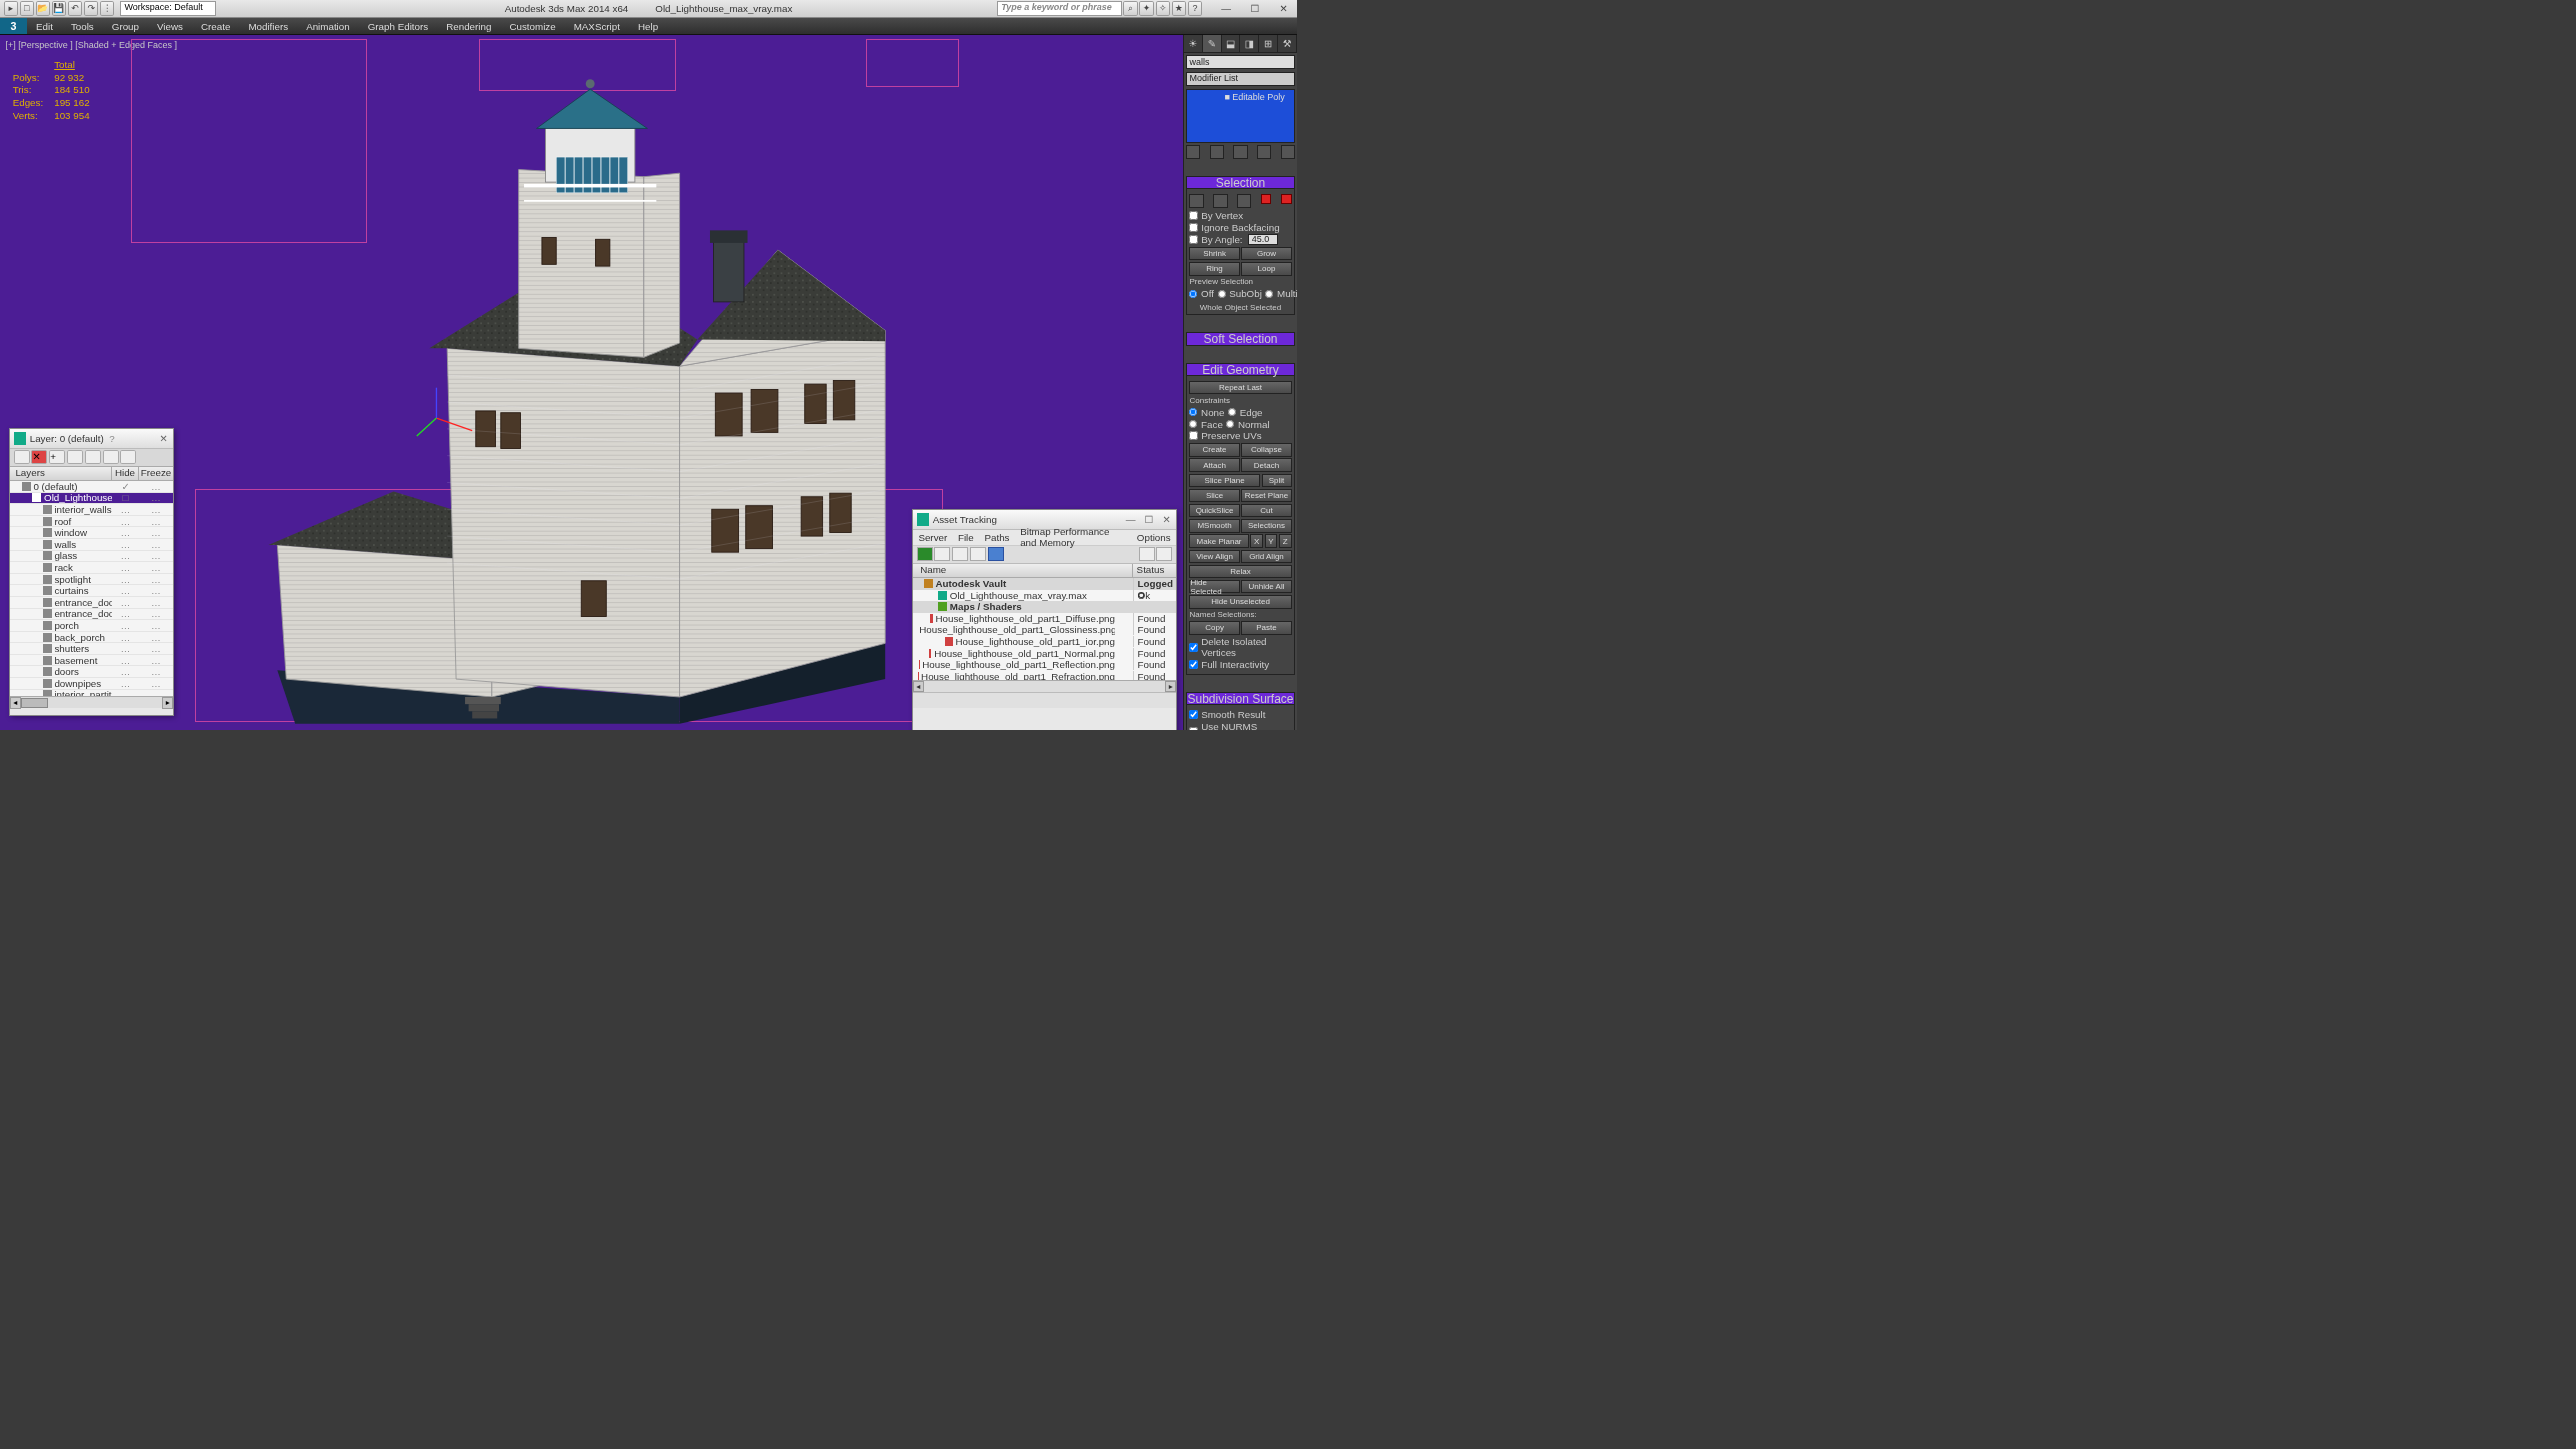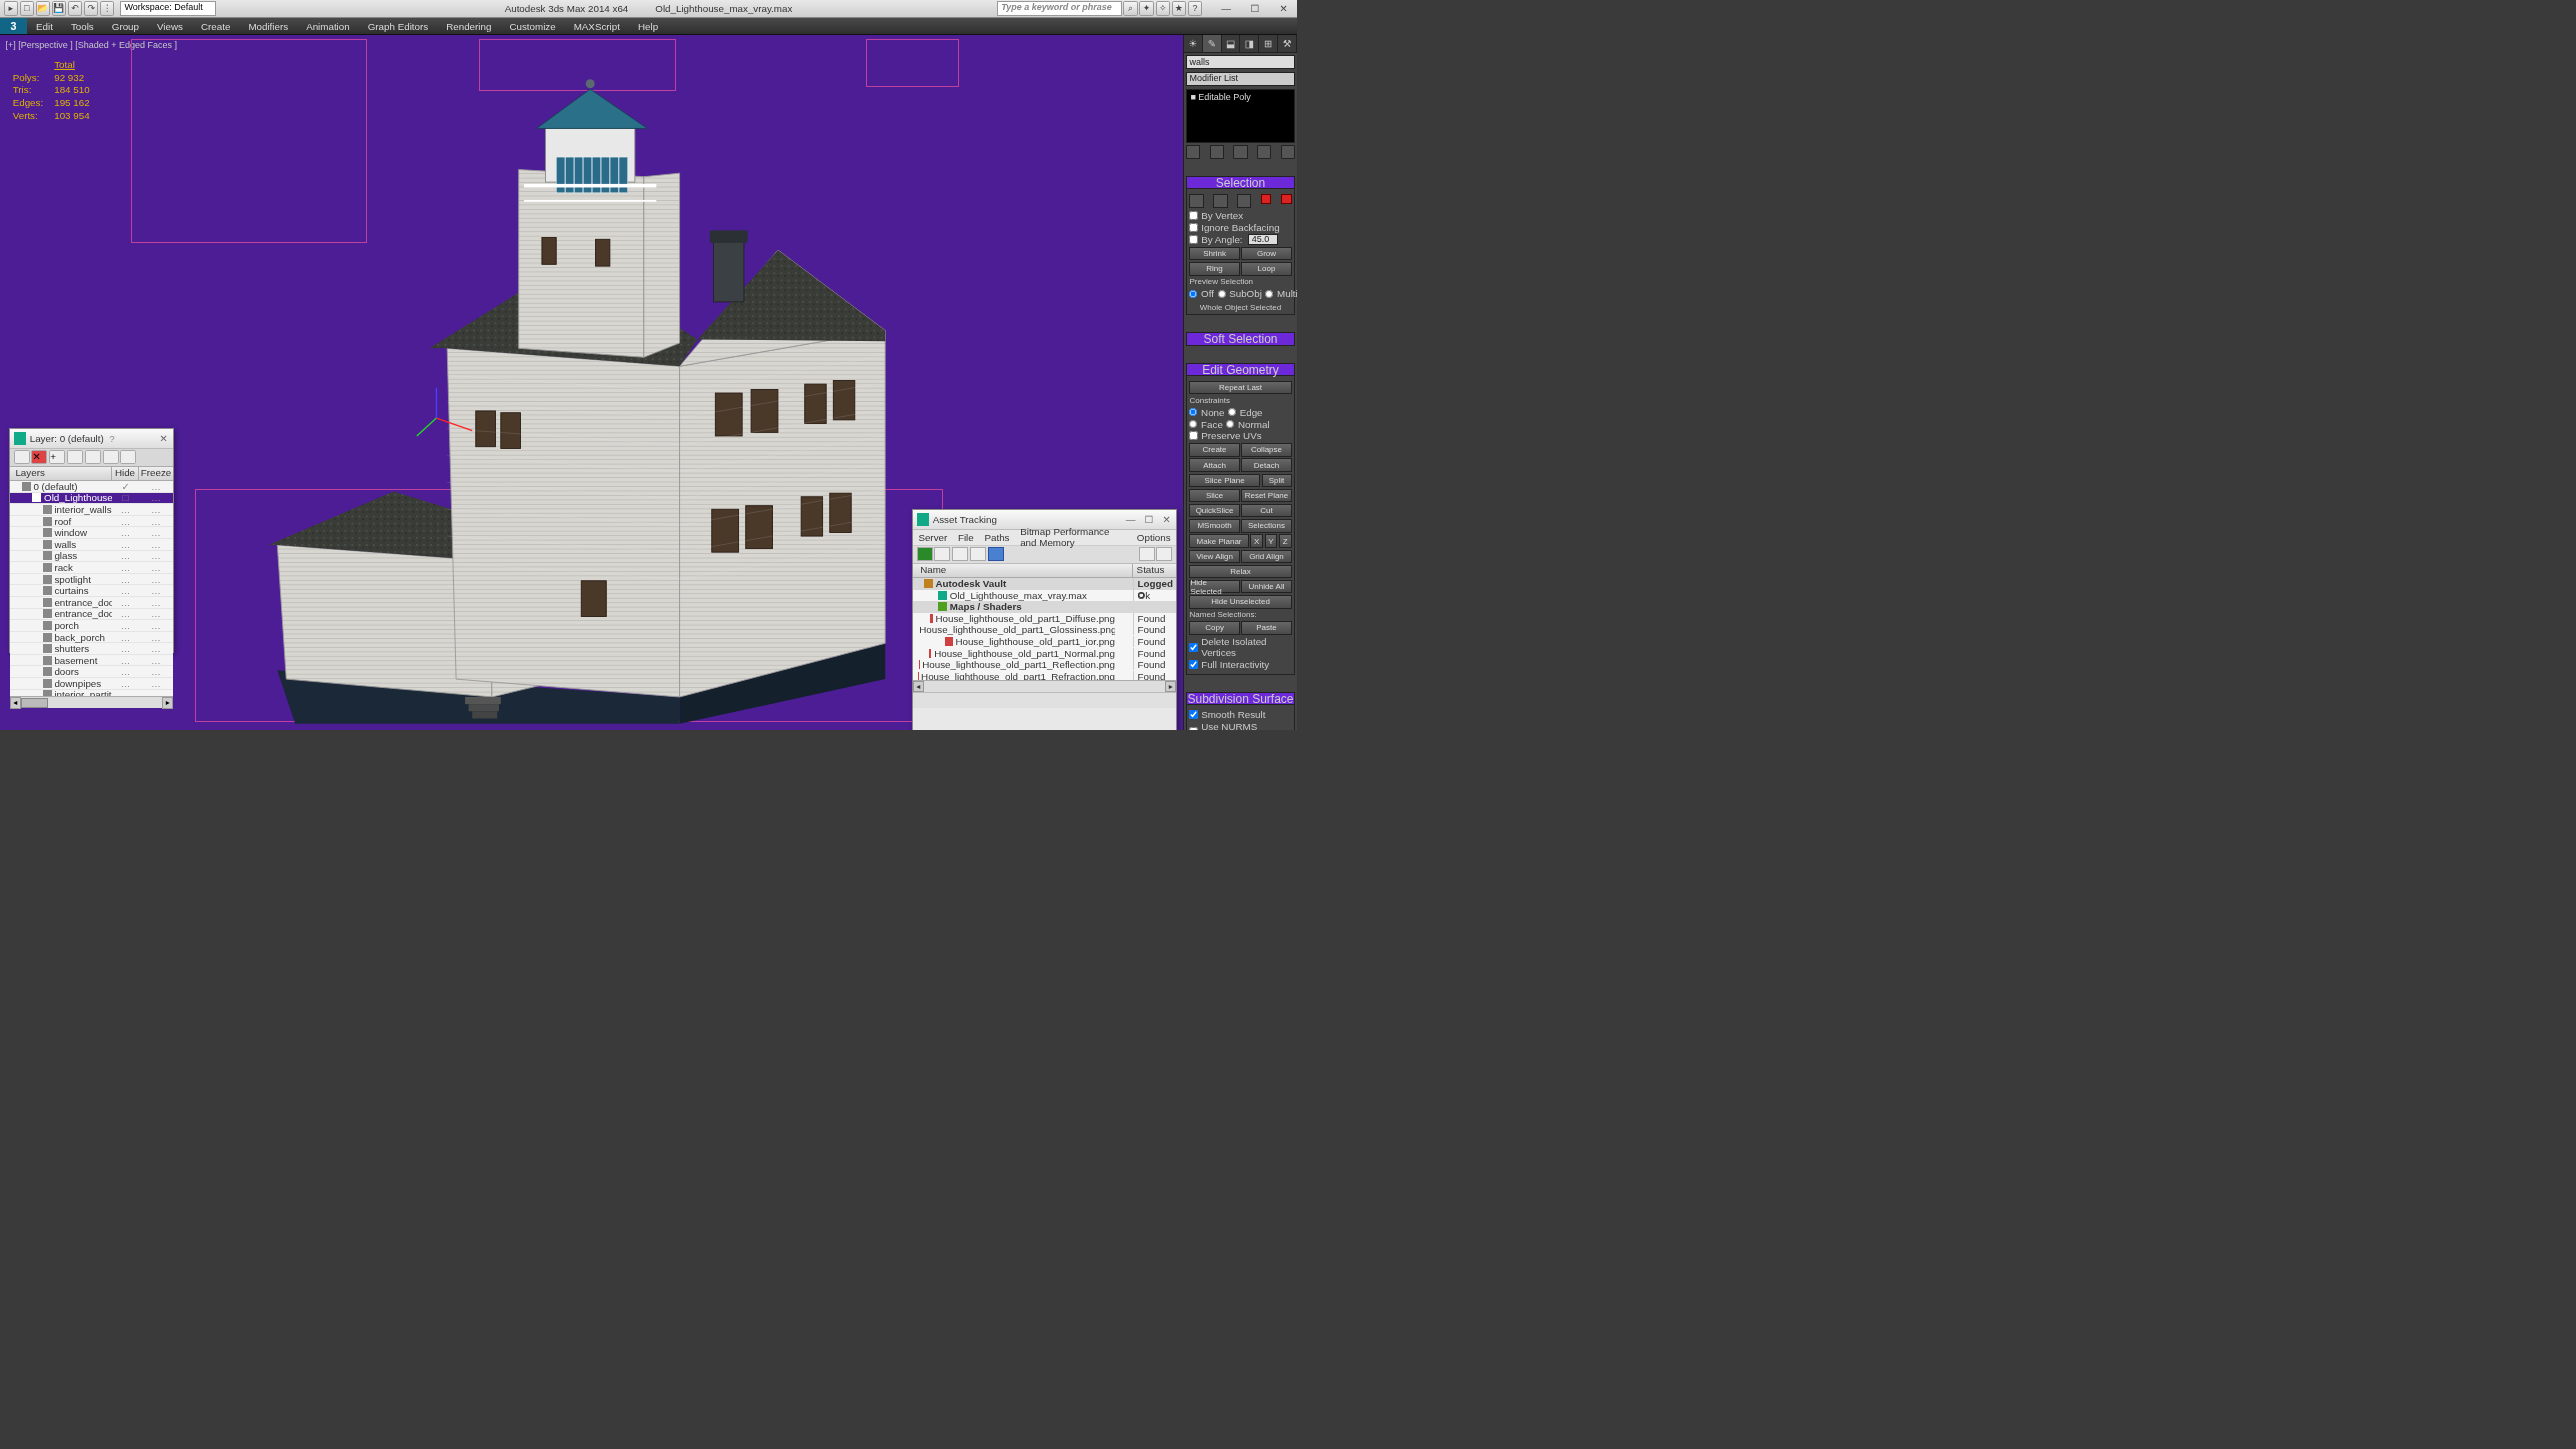--- a/index.html
+++ b/index.html
@@ -36,37 +36,37 @@
 .safe { position:absolute; border:0.9px solid #c040a0; }
 
 
 .cmd-panel { position:absolute; top:35px; right:0; width:114px; bottom:0; background:#444; border-left:0.9px solid #222; display:flex; flex-direction:column; color:#ccc; }
 .cmd-tabs { display:flex; height:18px; background:#3a3a3a; border-bottom:0.9px solid #222; }
 .cmd-tab { flex:1; border-right:0.9px solid #222; display:flex; align-items:center; justify-content:center; font-size:9.8px; cursor:pointer; }
 .cmd-tab.active { background:#555; }
 .cmd-body { flex:1; overflow:hidden; padding:1.8px; }
 .cmd-input { width:100%; height:14.3px; background:#ddd; border:0.9px solid #222; color:#222; padding:0 2.7px; font-size:9px; margin-bottom:2.7px; }
 .cmd-select { width:100%; height:14.3px; background:#ccc; border:0.9px solid #222; color:#222; padding:0 2.7px; font-size:9px; margin-bottom:2.7px; }
-.mod-stack { height:54px; background:#000000; border:0.9px solid #222; margin-bottom:1px; }
+.mod-stack { height:54px; background:#1d4ed8; border:0.9px solid #222; margin-bottom:1px;padding-left:34px; }
 .mod-item { padding:1.8px 3.6px; font-size:9px; color:#ddd; }
 .rollout-hdr { background:#6d28d9; border:0.9px solid #222; height:13.4px; display:flex; align-items:center; justify-content:center; font-size:12px; margin-top:17px; }
 .rollout-body { background:#444; border:0.9px solid #222; border-top:none; padding:2.7px; font-size:9px; }
 .chk { display:flex; align-items:center; gap:2.7px; margin:0.9px 0; font-size:9px; }
 .chk input { width:9px; height:9px; }
 .btn-row { display:flex; gap:1.8px; margin:1.8px 0; }
 .btn-sm { flex:1; height:13.4px; background:linear-gradient(#666,#4a4a4a); border:0.9px solid #222; color:#ddd; font-size:8px; display:flex; align-items:center; justify-content:center; cursor:pointer; }
 .radio-row { display:flex; gap:3.6px; margin:0.9px 0; align-items:center; font-size:8px; }
 .radio-row input { width:8px; height:8px; }
 .section-lbl { font-size:8px; margin:1.8px 0; color:#ccc; }
 .icon-row { display:flex; gap:0.9px; justify-content:space-between; margin:1.8px 0; }
 .icon-row .ibtn { width:14.3px; height:14.3px; background:#555; border:0.9px solid #222; }
 .red-btn { width:10.7px; height:10.7px; background:#d22; border:0.9px solid #600; }
 
 
-.layer-panel { position:absolute; left:9px; top:428px; width:165px; height:225px; background:#e8e8e8; border:0.9px solid #888; box-shadow:1.8px 1.8px 5.4px rgba(0,0,0,.4); }
+.layer-panel { position:absolute; left:9px; top:428px; width:165px; height:288px; background:#e8e8e8; border:0.9px solid #888; box-shadow:1.8px 1.8px 5.4px rgba(0,0,0,.4); }
 .layer-panel .lp-title { height:19.7px; background:linear-gradient(#fafafa,#dedede); display:flex; align-items:center; padding-left:3.6px; color:#333; font-size:10.7px; border-bottom:0.9px solid #bbb; }
 .layer-panel .lp-title .lp-icon { width:12.5px; height:12.5px; background:#1a8; margin-right:3.6px; }
 .layer-panel .lp-title .lp-close { margin-left:auto; padding:0 5.4px; color:#666; cursor:pointer; }
 .layer-panel .lp-title .lp-help { padding:0 5.4px; color:#888; }
 .lp-toolbar { height:18px; background:#d8d8d8; border-bottom:0.9px solid #aaa; display:flex; align-items:center; gap:1.8px; padding:0 3.6px; }
 .lp-tbtn { width:16px; height:14.3px; border:0.9px solid #aaa; background:#eee; border-radius:1.8px; }
 .lp-header { display:flex; height:14.3px; background:linear-gradient(#eee,#d4d4d4); border-bottom:0.9px solid #aaa; font-size:9px; color:#333; }
 .lp-header .c1 { flex:1; padding-left:5.4px; border-right:0.9px solid #aaa; }
 .lp-header .c2 { width:27px; text-align:center; border-right:0.9px solid #aaa; }
 .lp-header .c3 { width:34px; text-align:center; }

